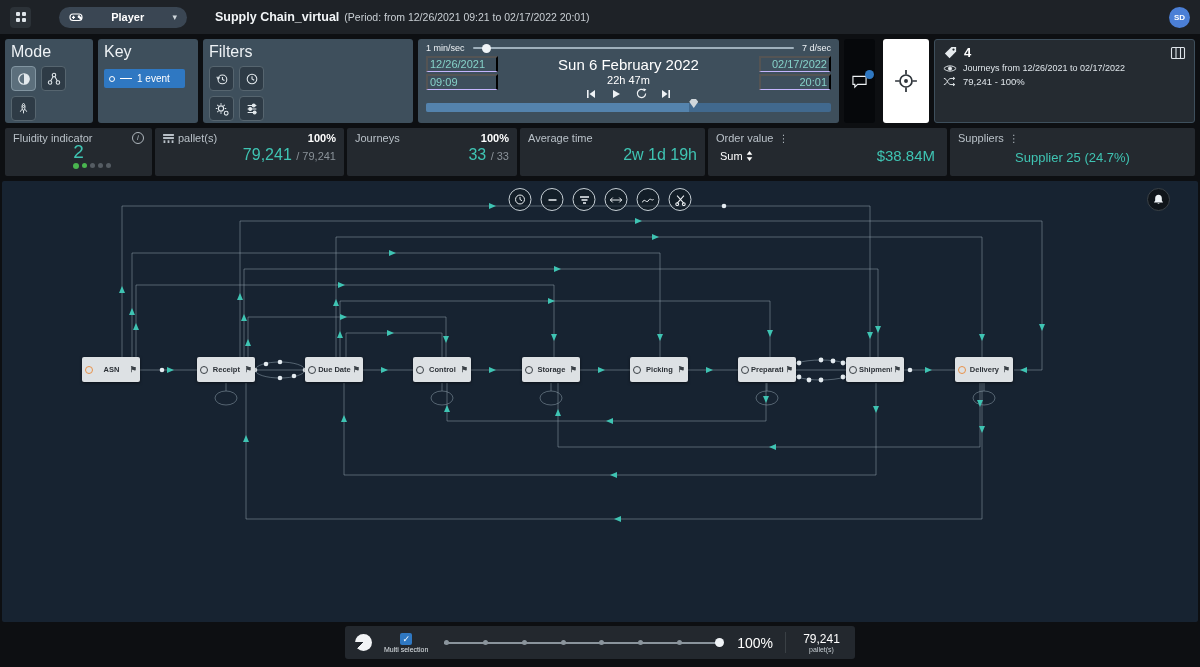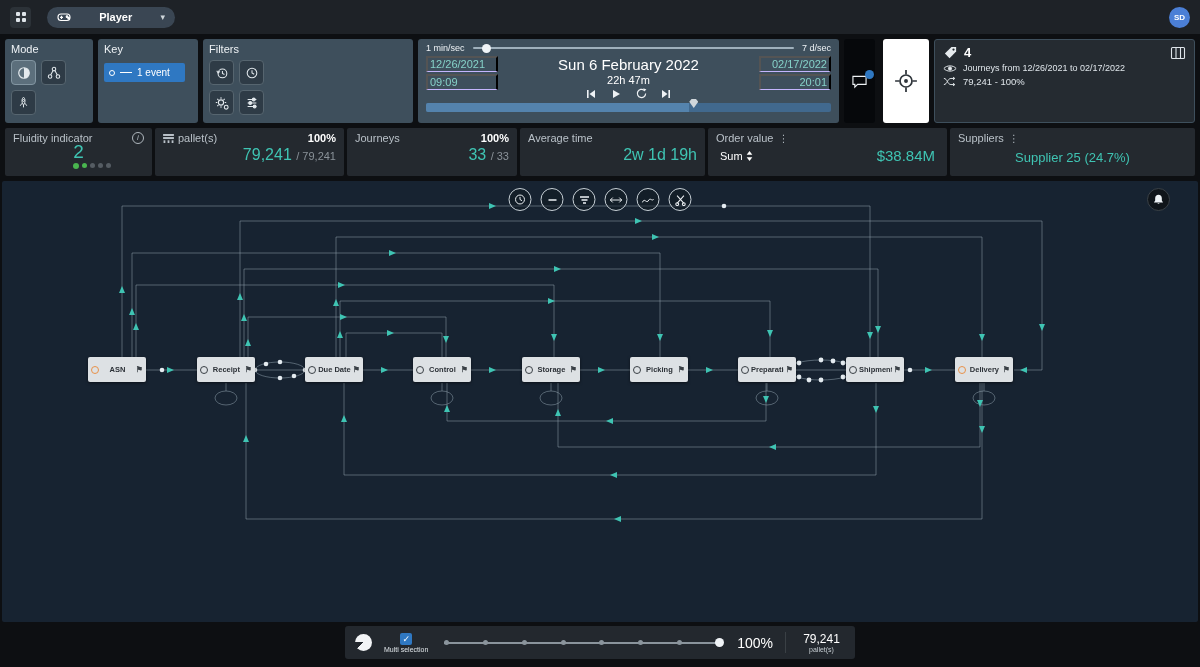--- a/index.html
+++ b/index.html
@@ -1,34 +1,34 @@
 <!DOCTYPE html>
 <html><head>
 <meta charset="utf-8">
 <style>
   *{box-sizing:border-box;margin:0;padding:0}
   html,body{width:1200px;height:667px;overflow:hidden}
   body{background:#0d0f12;font-family:"Liberation Sans",sans-serif;color:#e6ebee}
   button{font-family:inherit;cursor:pointer}
 
   
-  .topbar{height:33px;background:#1e2227;display:flex;align-items:center;gap:16px;padding:17px 10px}
+  .topbar{height:33px;background:#1e2227;display:flex;align-items:center;gap:28px;padding:17px 10px}
   .sq-btn{width:21px;height:21px;background:#2c3238;border:none;border-radius:4px;color:#dfe5ea;display:flex;align-items:center;justify-content:center}
   .player-pill{height:21px;min-width:128px;background:#3a4653;border:none;border-radius:11px;display:flex;align-items:center;gap:8px;padding:0 10px;color:#fff;font-size:11px}
   .player-pill .lbl{flex:1;text-align:center;font-weight:bold}
   .chev{font-size:9px;color:#cfd6db}
   .title-wrap{display:flex;align-items:baseline;gap:5px}
   .title{font-size:12.5px;font-weight:bold;color:#f2f5f7}
   .period{font-size:10.5px;color:#c9cfd4}
   .avatar{margin-left:auto;width:21px;height:21px;border-radius:50%;background:#4b7fd6;color:#fff;font-size:8px;font-weight:bold;display:flex;align-items:center;justify-content:center;border:none}
 
   
   .panel-row{display:flex;gap:5px;padding:0 5px;margin-top:5px;height:84px}
   .panel{background:#3e4f5c;border-radius:3px;padding:4px 6px;position:relative;color:#e6ebee}
-  .panel-label{font-size:11px;color:#eef2f5}
+  .panel-label{font-size:16px;color:#eef2f5}
   .p-mode{width:88px}.p-key{width:100px}.p-filters{width:210px}.p-timeline{width:421px;padding:4px 8px}
   .p-chat{width:31px;background:#06080b;display:flex;align-items:center;justify-content:center}
   .p-target{width:46px;background:#ffffff;display:flex;align-items:center;justify-content:center;margin-left:3px}
   .p-info{flex:1;background:#252b31;border:1px solid #3e4f5c;padding:5px 8px;display:flex;flex-direction:column;gap:3px}
 
   .mbtn{width:25px;height:25px;border-radius:4px;background:#2e3b46;border:1px solid #56656f;color:#e3e9ed;display:flex;align-items:center;justify-content:center}
   .mbtn.sel{background:#5c6f7c;border-color:#8295a1}
   .btn-grid{display:flex;gap:5px;margin-top:5px}
   .fgrid{display:grid;grid-template-columns:25px 25px;gap:5px;margin-top:5px}
 
@@ -126,20 +126,24 @@
   <button class="player-pill">
     <svg width="14" height="10" viewBox="0 0 14 10" fill="none" stroke="currentColor" stroke-width="1.1">
         <rect x="1" y="2" width="12" height="6.5" rx="3"></rect>
         <path d="M4.5 3.8 V7 M3 5.4 H6"></path>
         <circle cx="10" cy="4.7" r="0.8" fill="currentColor"></circle>
         <circle cx="11.6" cy="6.2" r="0.8" fill="currentColor"></circle>
       </svg>
     <span class="lbl">Player</span>
     <span class="chev">▾</span>
   </button>
+  <div class="title-wrap">
+    <span class="title">Supply Chain_virtual</span>
+    <span class="period">(Period: from 12/26/2021 09:21 to 02/17/2022 20:01)</span>
+  </div>
   <button class="avatar">SD</button>
 </header>
 
 <div class="panel-row">
 
   <section class="panel p-mode">
     <div class="panel-label">Mode</div>
     <div class="btn-grid">
       <button class="mbtn sel">
         <svg width="14" height="14" viewBox="0 0 16 16">
@@ -476,21 +480,21 @@
         <circle cx="819" cy="199" r="2.4"></circle>
         <circle cx="797" cy="182" r="2.4"></circle>
         <circle cx="841" cy="182" r="2.4"></circle>
         <circle cx="797" cy="196" r="2.4"></circle>
         <circle cx="841" cy="196" r="2.4"></circle>
         <circle cx="807" cy="199" r="2.4"></circle>
         <circle cx="831" cy="180" r="2.4"></circle>
     </g>
   </svg>
 
-  <div class="flow-node orange" style="left:86px">
+  <div class="flow-node orange" style="left:80px">
       <span class="ncirc"></span>
       <span class="nlabel">ASN</span>
       <span class="nflag">⚑</span>
     </div>
   <div class="flow-node" style="left:195px">
       <span class="ncirc"></span>
       <span class="nlabel">Receipt</span>
       <span class="nflag">⚑</span>
     </div>
   <div class="flow-node" style="left:303px">

